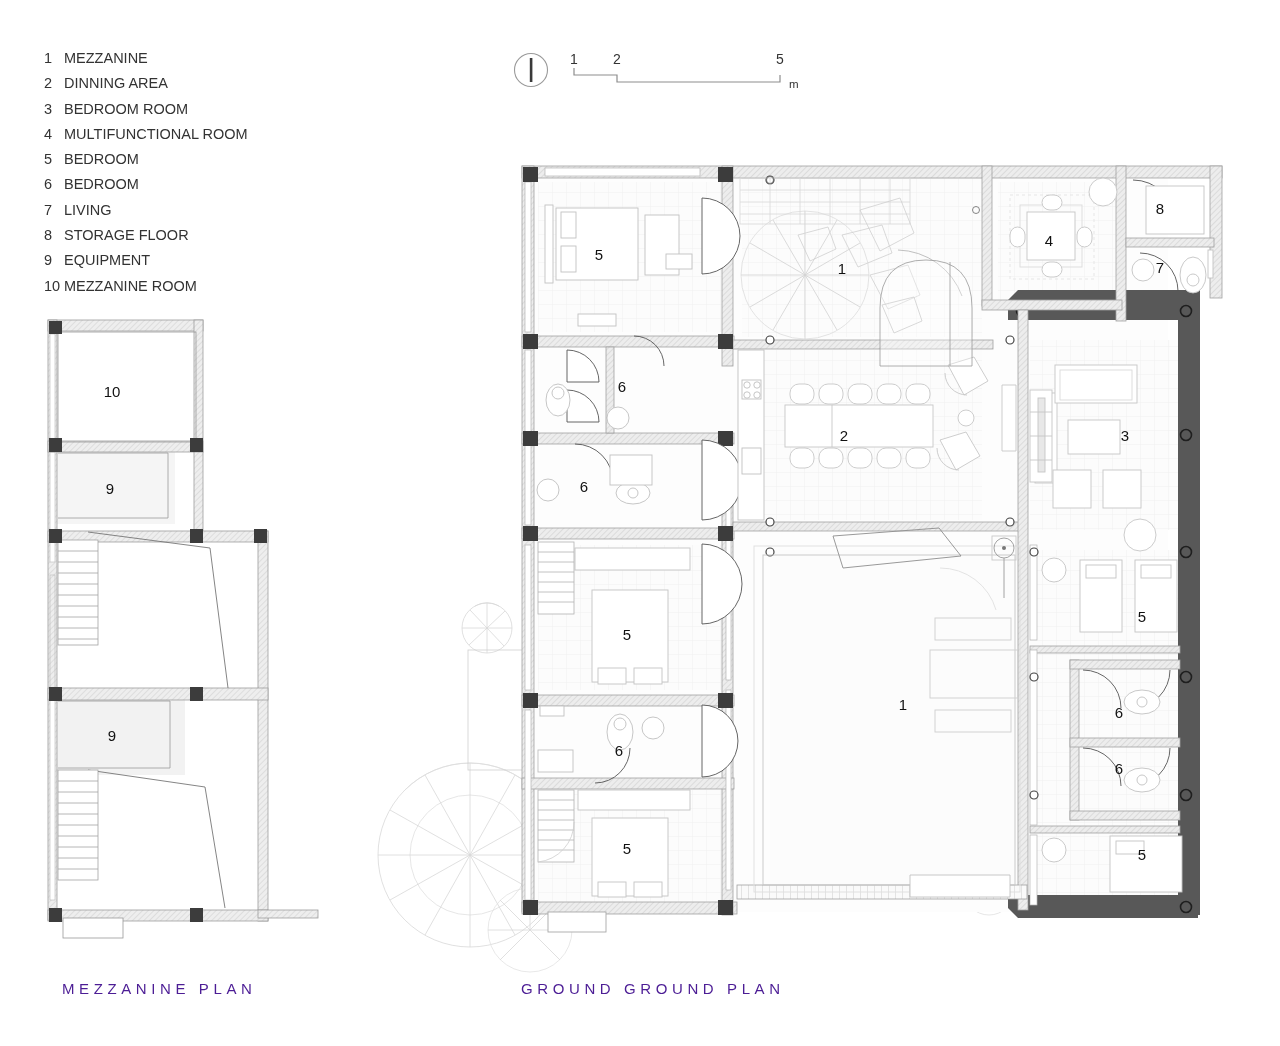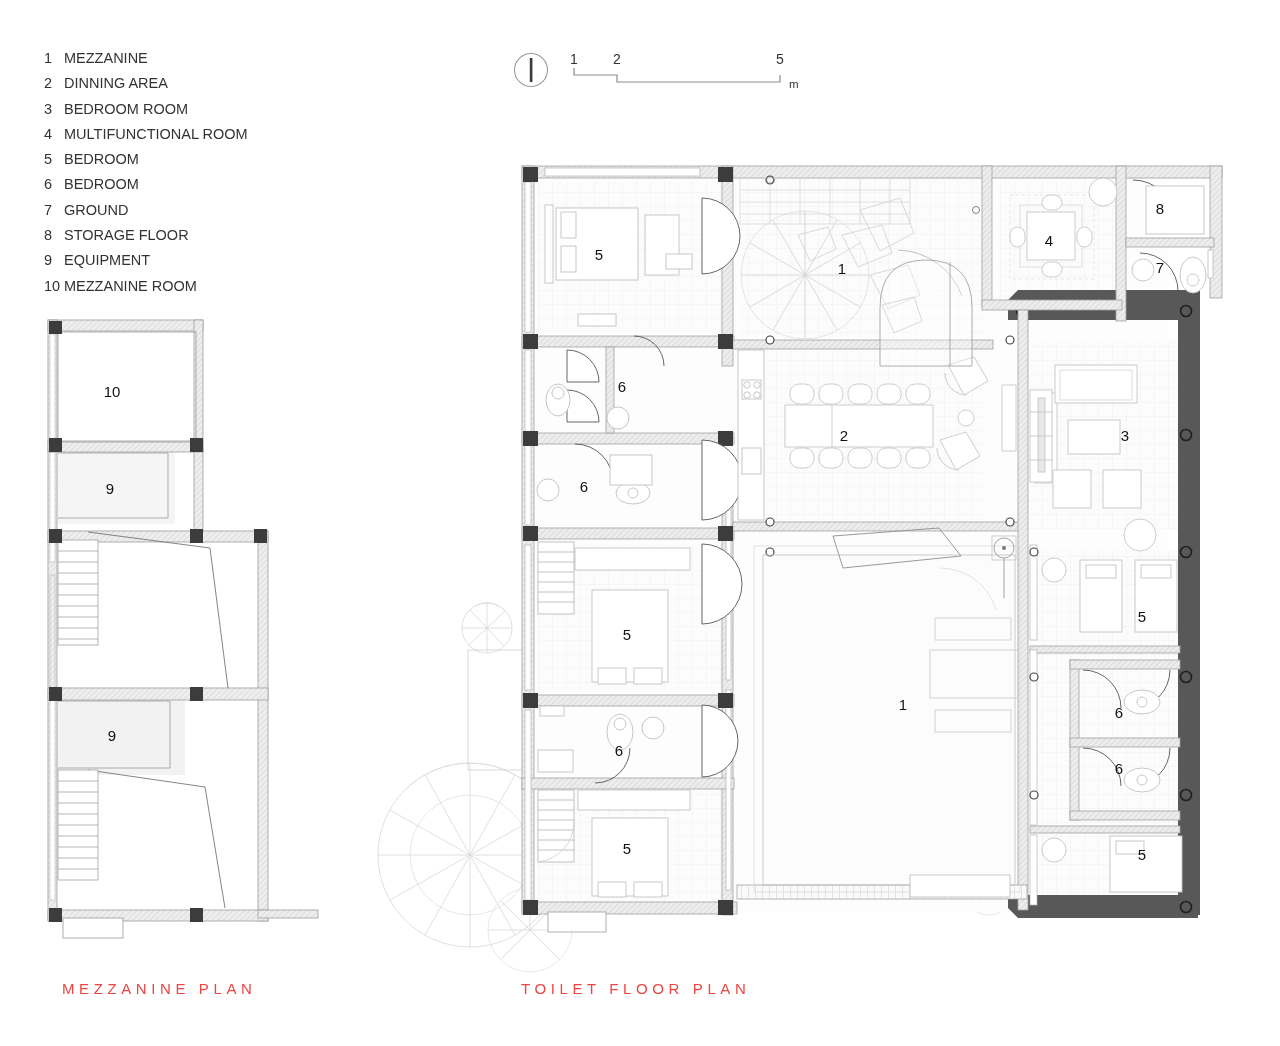--- a/index.html
+++ b/index.html
@@ -9,21 +9,21 @@
   
   #legend{position:absolute;left:44px;top:46px;width:300px;}
   .legend-row{display:flex;align-items:baseline;font-size:14.5px;line-height:25.3px;color:#333;white-space:nowrap;}
   .legend-num{display:inline-block;min-width:20px;text-align:left;}
   .legend-lbl{}
 
   
   #northscale{position:absolute;left:506px;top:44px;width:320px;height:52px;}
 
   
-  .plan-title{position:absolute;font-size:15px;letter-spacing:4.6px;color:#ef4444;}
+  .plan-title{position:absolute;font-size:15px;letter-spacing:4.6px;color:#4c1d95;}
   #title-mezz{left:62px;top:980px;}
   #title-ground{left:521px;top:980px;}
 
   
   #mezz-wrap{position:absolute;left:0px;top:300px;width:360px;height:650px;}
   #ground-wrap{position:absolute;left:370px;top:150px;width:900px;height:800px;}
   svg{display:block;overflow:visible;}
 
   
   .rn{font-family:"Liberation Sans",sans-serif;font-size:15px;fill:#111;text-anchor:middle;dominant-baseline:middle;}
@@ -53,21 +53,21 @@
   <div class="legend-row">
     <span class="legend-num">5</span>
     <span class="legend-lbl">BEDROOM</span>
   </div>
   <div class="legend-row">
     <span class="legend-num">6</span>
     <span class="legend-lbl">BEDROOM</span>
   </div>
   <div class="legend-row">
     <span class="legend-num">7</span>
-    <span class="legend-lbl">GROUND</span>
+    <span class="legend-lbl">LIVING</span>
   </div>
   <div class="legend-row">
     <span class="legend-num">8</span>
     <span class="legend-lbl">STORAGE FLOOR</span>
   </div>
   <div class="legend-row">
     <span class="legend-num">9</span>
     <span class="legend-lbl">EQUIPMENT</span>
   </div>
   <div class="legend-row">
@@ -595,13 +595,13 @@
   <text class="rn" x="533" y="556">1</text>
   <text class="rn" x="772" y="468">5</text>
   <text class="rn" x="749" y="564">6</text>
   <text class="rn" x="749" y="620">6</text>
   <text class="rn" x="772" y="706">5</text>
   <text class="rn" x="257" y="700">5</text>
 </svg>
 </div>
 
 <div class="plan-title" id="title-mezz">MEZZANINE PLAN</div>
-<div class="plan-title" id="title-ground">TOILET FLOOR PLAN</div>
+<div class="plan-title" id="title-ground">GROUND GROUND PLAN</div>
 
 </body></html>

